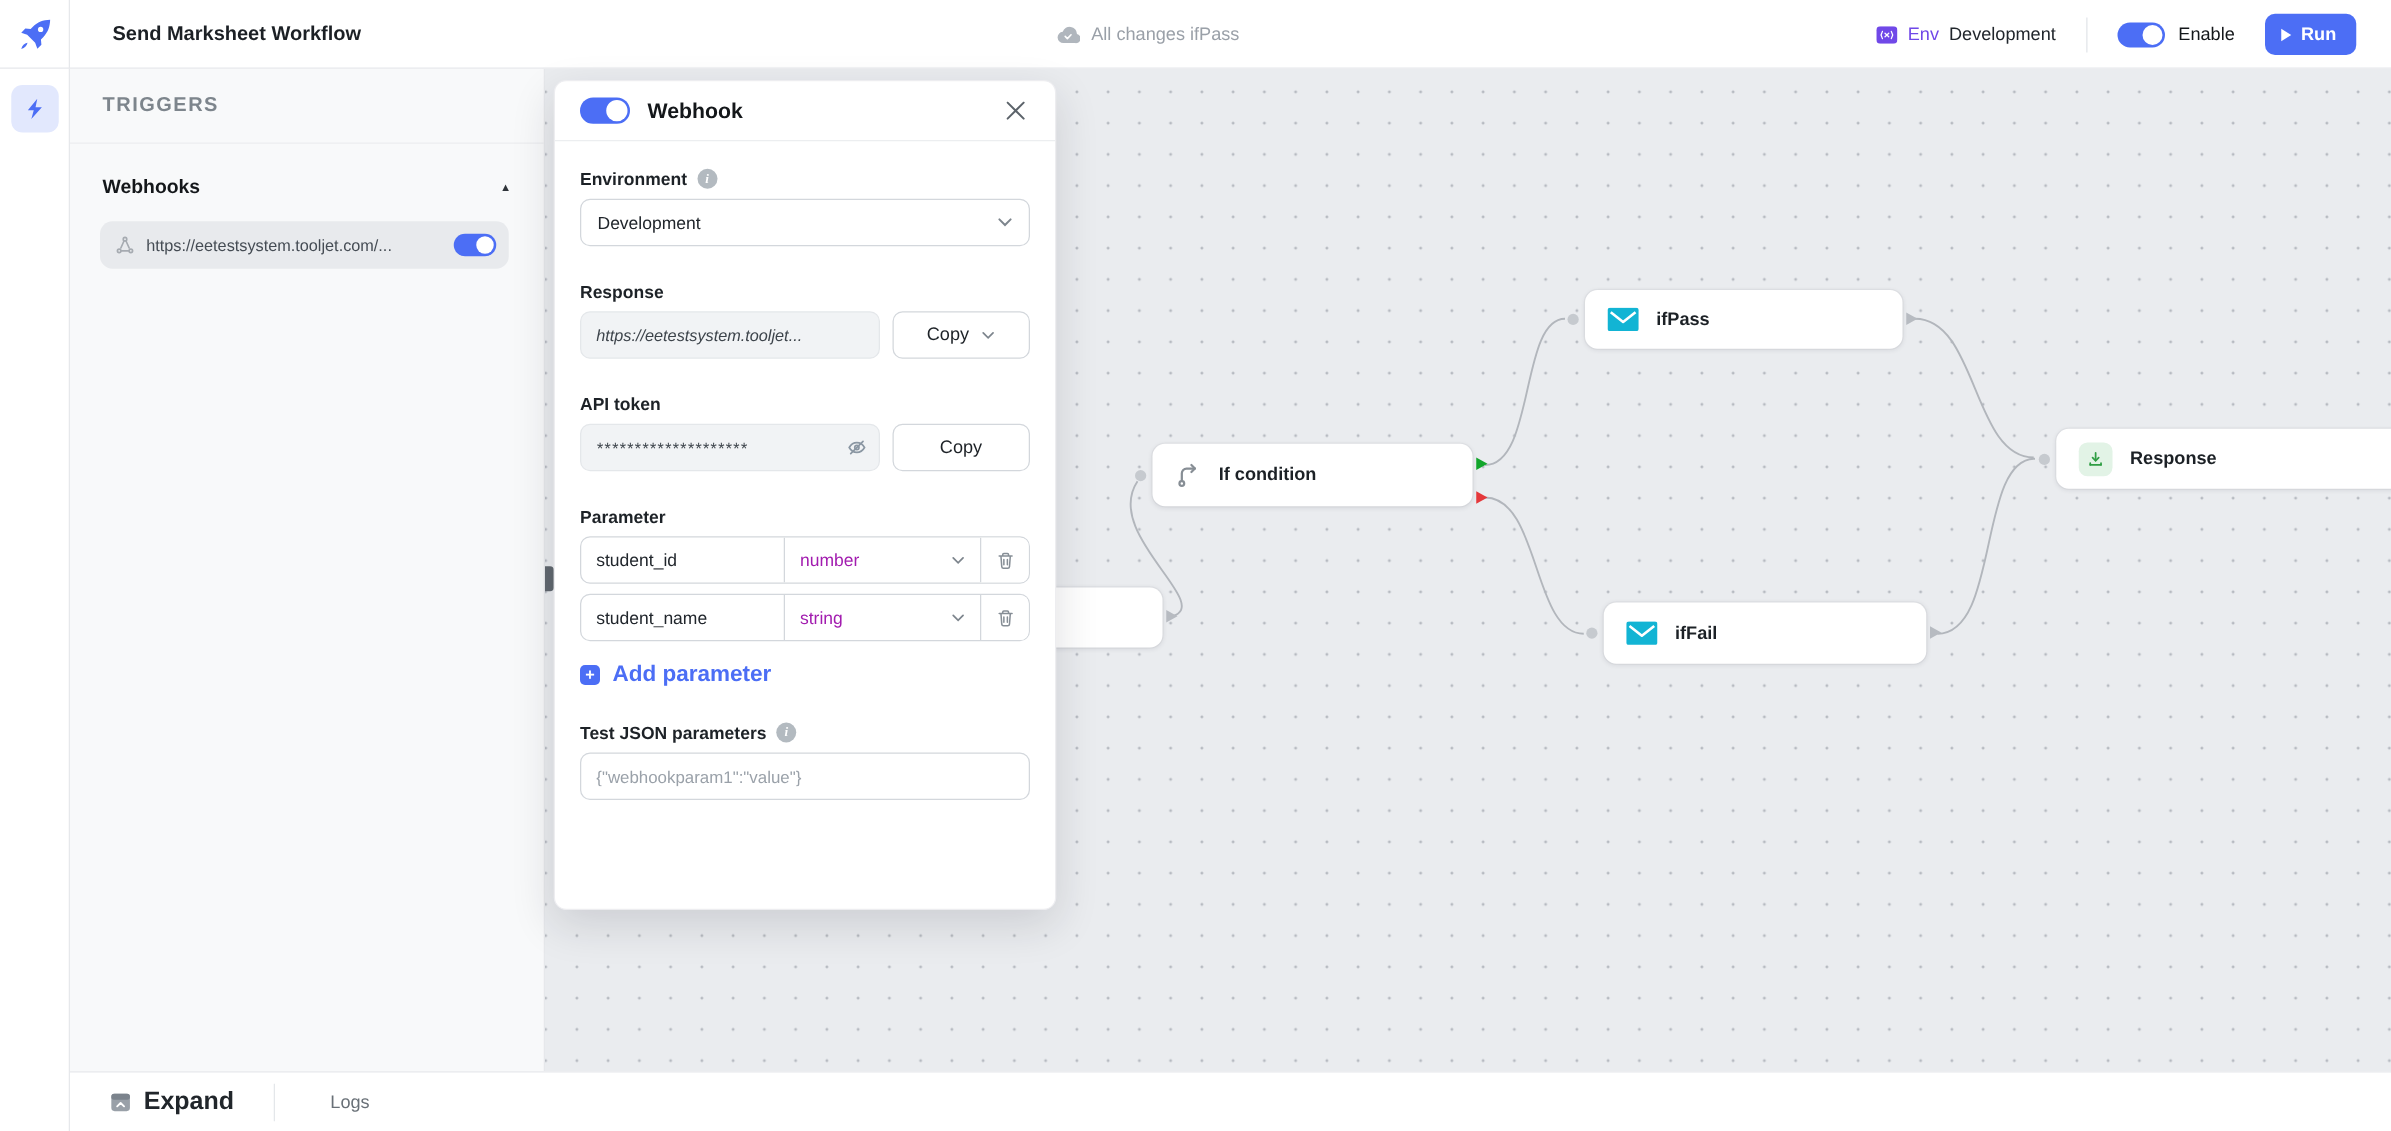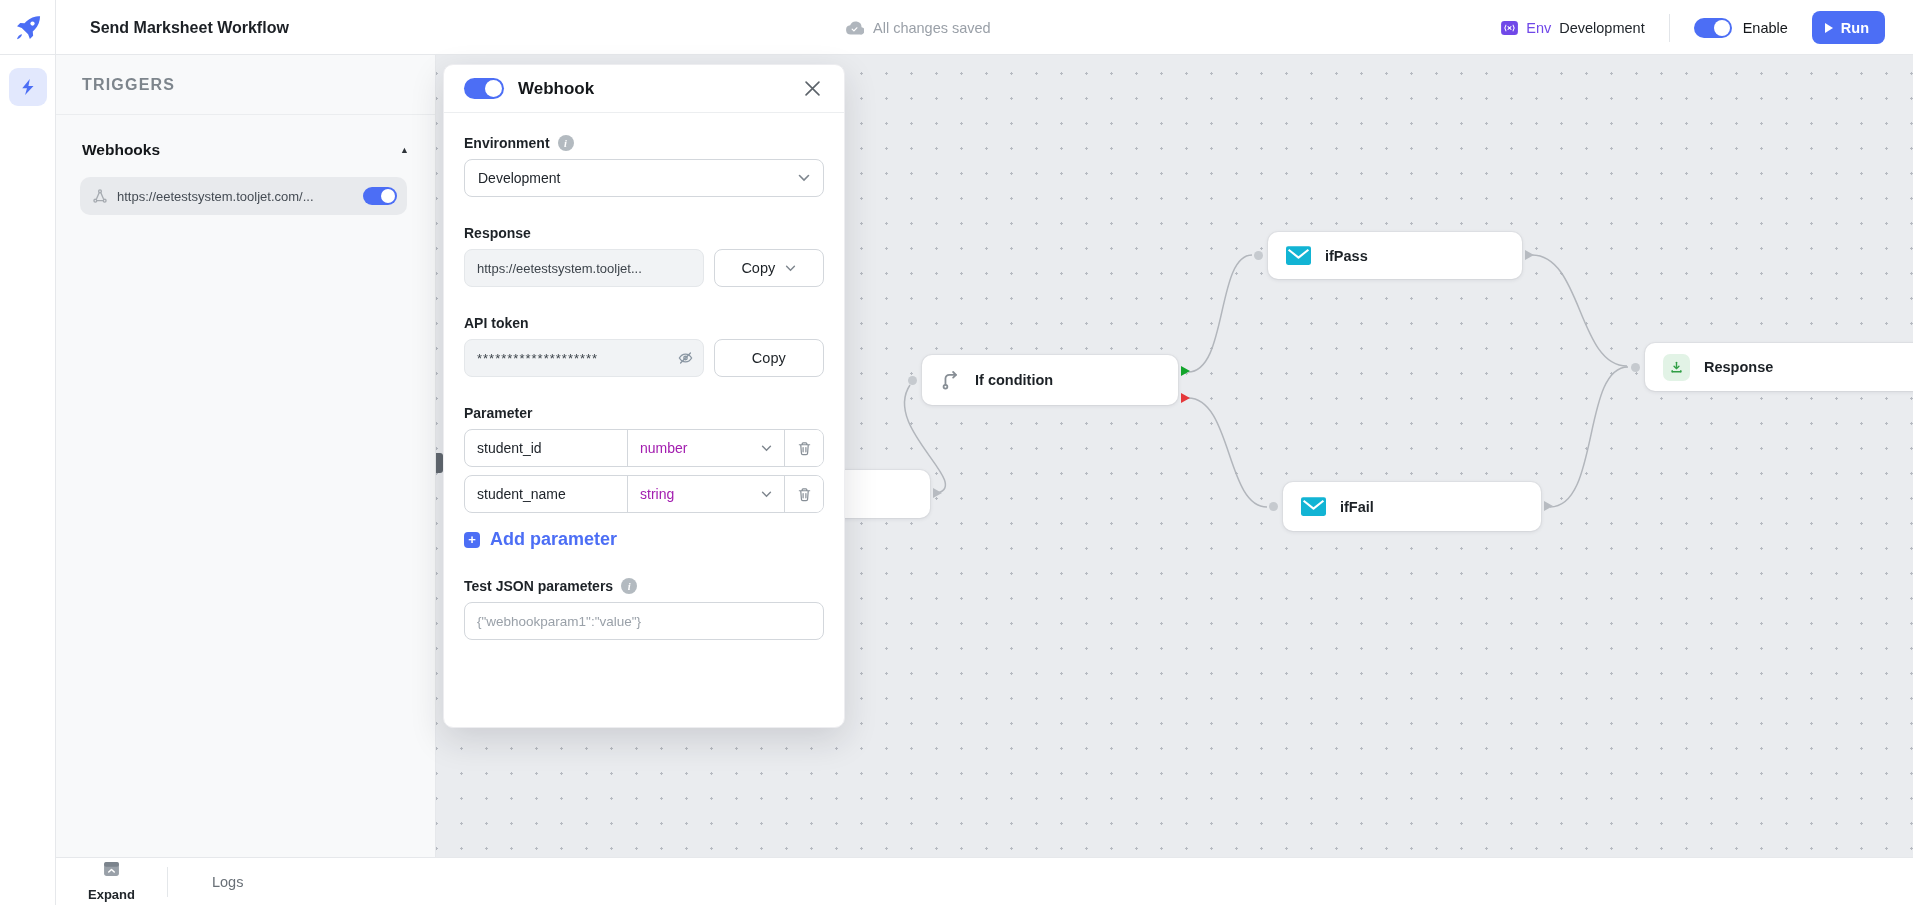--- a/index.html
+++ b/index.html
@@ -42,21 +42,21 @@
   .sb-header{height:60px;display:flex;align-items:center;padding-left:26px;border-bottom:1px solid #ebedef;color:#7d858c;font-size:16px;font-weight:600;letter-spacing:1.2px;}
   .sb-section-title{display:flex;align-items:center;justify-content:space-between;padding:26px 26px 0 26px;}
   .sb-section-title .t{font-size:15.5px;font-weight:700;color:#14171a;}
   .collapse-caret{font-size:9px;color:#2f343a;cursor:pointer;}
   .webhook-pill{margin:18px 28px 0 24px;height:38px;border-radius:10px;background:#e8eaed;display:flex;align-items:center;padding:0 10px 0 12px;gap:9px;cursor:pointer;}
   .webhook-pill .url{flex:1;font-size:13px;color:#454c54;white-space:nowrap;overflow:hidden;text-overflow:ellipsis;}
   .webhook-icon{color:#a6abb1;flex:none;display:flex;}
 
   
   .bottombar{position:absolute;left:56px;top:857px;width:1857px;height:48px;background:#fff;border-top:1px solid var(--border);display:flex;align-items:center;padding-left:32px;z-index:26;}
-  .expand-btn{display:flex;align-items:center;gap:10px;font-size:13px;font-weight:600;color:#21262b;cursor:pointer;flex-direction:column;}
+  .expand-btn{display:flex;align-items:center;gap:10px;font-size:20px;font-weight:600;color:#21262b;cursor:pointer;}
   .bb-div{width:1px;height:30px;background:#e4e7ea;margin:0 0 0 32px;}
   .logs-btn{margin-left:44px;font-size:14.5px;color:#697077;cursor:pointer;}
 
   
   .canvas{position:absolute;left:436px;top:55px;width:1477px;height:802px;overflow:hidden;background:#eaecef;background-image:radial-gradient(#b6bac1 1.1px,transparent 1.3px);background-size:25px 25px;background-position:13px 6px;z-index:5;}
   .edges{position:absolute;left:0;top:0;width:1477px;height:802px;pointer-events:none;}
   .node{position:absolute;background:#fff;border-radius:10px;box-shadow:0 1px 4px rgba(25,30,45,.10),0 0 0 1px rgba(25,30,45,.03);display:flex;align-items:center;padding-left:18px;gap:14px;cursor:pointer;}
   .node .nlabel{font-size:14.5px;font-weight:600;color:#1c2126;}
   .port-circle{position:absolute;left:-14px;top:50%;margin-top:-4.5px;width:9px;height:9px;border-radius:50%;background:#c6cacf;}
   .port-tri{position:absolute;right:-12px;width:0;height:0;border-left:9px solid #b7bbc1;border-top:5.5px solid transparent;border-bottom:5.5px solid transparent;}
@@ -75,21 +75,21 @@
   .modal-header{height:48px;display:flex;align-items:center;padding:0 20px;gap:14px;border-bottom:1px solid #eceef0;}
   .modal-title{font-size:17px;font-weight:700;color:#14171a;flex:1;}
   .close-x{color:#5c636a;cursor:pointer;display:flex;padding:4px;}
   .modal-body{padding:22px 20px 0 20px;}
   .field-label{display:flex;align-items:center;gap:8px;font-size:14px;font-weight:700;color:#1d2227;}
   .info-dot{width:16px;height:16px;border-radius:50%;background:#b3bac0;color:#fff;font-size:10.5px;font-weight:700;font-family:"Liberation Serif",serif;font-style:italic;display:flex;align-items:center;justify-content:center;}
   .select-box{margin-top:8px;height:38px;border:1px solid var(--field-border);border-radius:8px;background:#fff;display:flex;align-items:center;padding:0 13px;font-size:14px;color:#21262c;cursor:pointer;}
   .select-box .sv{flex:1;}
   .chev{color:#7d858d;display:flex;}
   .row{display:flex;gap:10px;margin-top:8px;}
-  .ro-input{height:38px;background:#f1f3f5;border:1px solid #e4e7ea;border-radius:8px;padding:0 12px;font-size:13px;color:#3d444b;width:241px;white-space:nowrap;overflow:hidden;text-overflow:ellipsis;outline:none;}
+  .ro-input{height:38px;background:#f1f3f5;border:1px solid #e4e7ea;border-radius:8px;padding:0 12px;font-size:13px;color:#3d444b;width:241px;white-space:nowrap;overflow:hidden;text-overflow:ellipsis;outline:none;font-style:italic;}
   .token-wrap{position:relative;width:241px;}
   .token-wrap .ro-input{width:100%;letter-spacing:1px;padding-right:34px;}
   .eye-off{position:absolute;right:10px;top:50%;transform:translateY(-50%);color:#8b97a3;cursor:pointer;display:flex;}
   .copy-btn{height:38px;border:1px solid var(--field-border);background:#fff;border-radius:8px;font-size:14.5px;font-weight:500;color:#1d2227;cursor:pointer;display:flex;align-items:center;justify-content:center;gap:10px;}
   .copy-w{width:111px;}
   .mt30{margin-top:28px;}
   .param-row{display:flex;margin-top:8px;height:38px;border:1px solid var(--field-border);border-radius:8px;background:#fff;overflow:hidden;}
   .param-name{width:162px;border:none;outline:none;padding:0 12px;font-size:14px;color:#21262c;background:transparent;}
   .param-type{width:162px;border-left:1px solid var(--field-border);display:flex;align-items:center;padding:0 12px;font-size:14px;color:#a21caf;cursor:pointer;}
   .param-type .sv{flex:1;}
@@ -110,21 +110,21 @@
       <circle cx="15.6" cy="8.4" r="1.7" fill="#fff"></circle>
       <path fill="var(--accent)" d="M7.1 16.9c-1.9.3-3.3 1.7-3.9 4 2.3-.6 3.7-2 4-3.9z"></path>
     </svg>
   </div>
   <div class="wf-title">Send Marksheet Workflow</div>
   <div class="save-status">
     <svg width="19" height="14" viewBox="0 0 22 16">
       <path fill="#b0b6bd" d="M17.3 15.5H6.6A5.3 5.3 0 0 1 6 4.93 6.8 6.8 0 0 1 19.2 7.1a4.3 4.3 0 0 1-1.9 8.4z"></path>
       <path d="m8.3 9.3 2 2 3.4-3.5" stroke="#fff" stroke-width="1.5" fill="none" stroke-linecap="round" stroke-linejoin="round"></path>
     </svg>
-    <span>All changes saved</span>
+    <span>All changes ifPass</span>
   </div>
   <div class="topbar-right">
     <div class="env-group">
       <svg width="17" height="14" viewBox="0 0 18 15">
         <rect width="18" height="15" rx="3.5" fill="var(--env-purple)"></rect>
         <path d="M5.2 4.4 4 7.5l1.2 3.1M12.8 4.4 14 7.5l-1.2 3.1M7.4 6l3.2 3M10.6 6l-3.2 3" stroke="#fff" stroke-width="1.1" fill="none" stroke-linecap="round"></path>
       </svg>
       <span class="env-label">Env</span>
       <span class="env-value">Development</span>
     </div>

